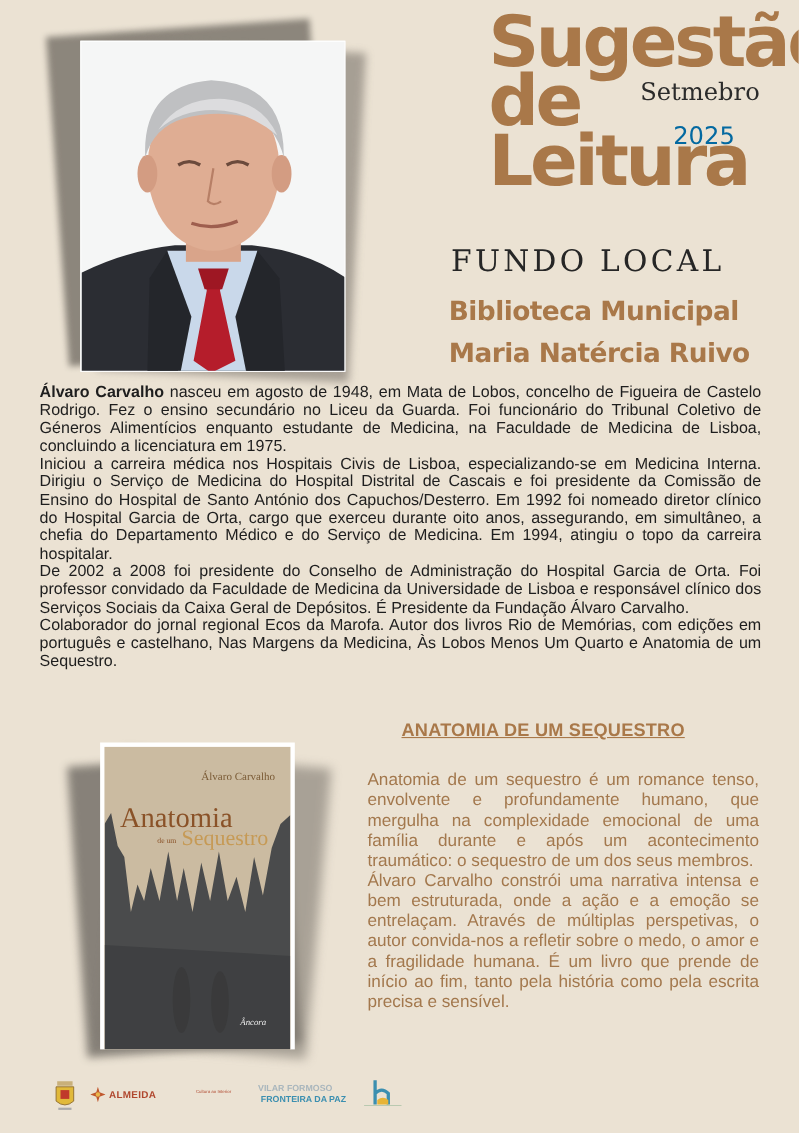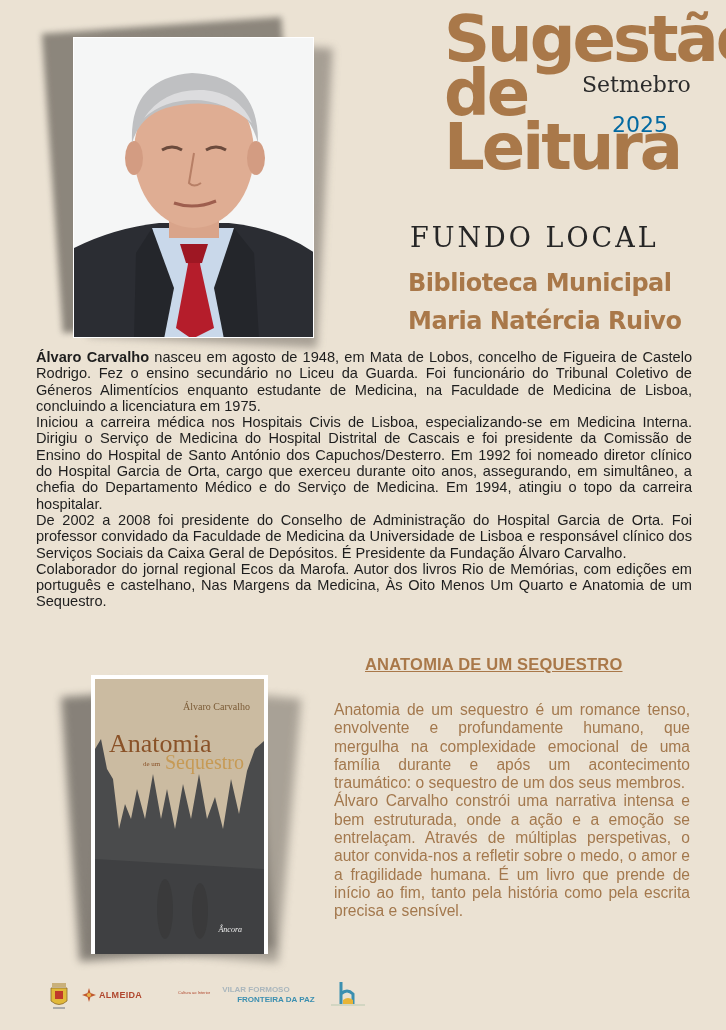--- a/index.html
+++ b/index.html
@@ -106,21 +106,21 @@
   }
   .review p { margin: 0; }
 
   
   .logos { position: absolute; left: 48px; top: 978px; height: 34px; display: flex; align-items: center; gap: 12px; }
   .logo-crest { width: 22px; height: 32px; }
   .logo-almeida { display: flex; align-items: center; gap: 3px; }
   .logo-almeida .txt { display: flex; flex-direction: row; gap: 36px; }
   .alm-name { font-size: 9px; font-weight: 700; color: #b0472e; letter-spacing: .3px; }
   .alm-sub { font-size: 4px; color: #b0472e; }
-  .vilar { display: flex; flex-direction: column; line-height: 10px; }
+  .vilar { display: flex; flex-direction: column; line-height: 10px; align-items: center; }
   .vilar .l1 { font-size: 8px; font-weight: 700; color: #a9b6bd; }
   .vilar .l2 { font-size: 8px; font-weight: 700; color: #3b8fb0; padding-left: 15px; }
   .logo-h { width: 40px; height: 30px; }
 </style>
 </head>
 <body>
 
 <div class="photo-shadow"></div>
 <div class="photo-shadow2"></div>
 <div class="photo">
@@ -166,21 +166,21 @@
 <div class="fundo">FUNDO LOCAL</div>
 <div class="library">
   <div>Biblioteca Municipal</div>
   <div>Maria Natércia Ruivo</div>
 </div>
 
 <div class="bio">
   <p><b>Álvaro Carvalho</b><span> nasceu em agosto de 1948, em Mata de Lobos, concelho de Figueira de Castelo Rodrigo. Fez o ensino secundário no Liceu da Guarda. Foi funcionário do Tribunal Coletivo de Géneros Alimentícios enquanto estudante de Medicina, na Faculdade de Medicina de Lisboa, concluindo a licenciatura em 1975.</span></p>
   <p>Iniciou a carreira médica nos Hospitais Civis de Lisboa, especializando-se em Medicina Interna. Dirigiu o Serviço de Medicina do Hospital Distrital de Cascais e foi presidente da Comissão de Ensino do Hospital de Santo António dos Capuchos/Desterro. Em 1992 foi nomeado diretor clínico do Hospital Garcia de Orta, cargo que exerceu durante oito anos, assegurando, em simultâneo, a chefia do Departamento Médico e do Serviço de Medicina. Em 1994, atingiu o topo da carreira hospitalar.</p>
   <p>De 2002 a 2008 foi presidente do Conselho de Administração do Hospital Garcia de Orta. Foi professor convidado da Faculdade de Medicina da Universidade de Lisboa e responsável clínico dos Serviços Sociais da Caixa Geral de Depósitos. É Presidente da Fundação Álvaro Carvalho.</p>
-  <p>Colaborador do jornal regional Ecos da Marofa. Autor dos livros Rio de Memórias, com edições em português e castelhano, Nas Margens da Medicina, Às Oito Menos Um Quarto e Anatomia de um Sequestro.</p>
+  <p>Colaborador do jornal regional Ecos da Marofa. Autor dos livros Rio de Memórias, com edições em português e castelhano, Nas Margens da Medicina, Às Lobos Menos Um Quarto e Anatomia de um Sequestro.</p>
 </div>
 
 <div class="book-title">ANATOMIA DE UM SEQUESTRO</div>
 
 <div class="book-shadow"></div>
 <div class="book-shadow2"></div>
 <div class="book">
   <div class="book-inner">
     <svg width="169" height="275" viewBox="0 0 169 275" style="position:absolute;left:0;top:0">
       <rect width="169" height="275" fill="#cbbba1"></rect>

